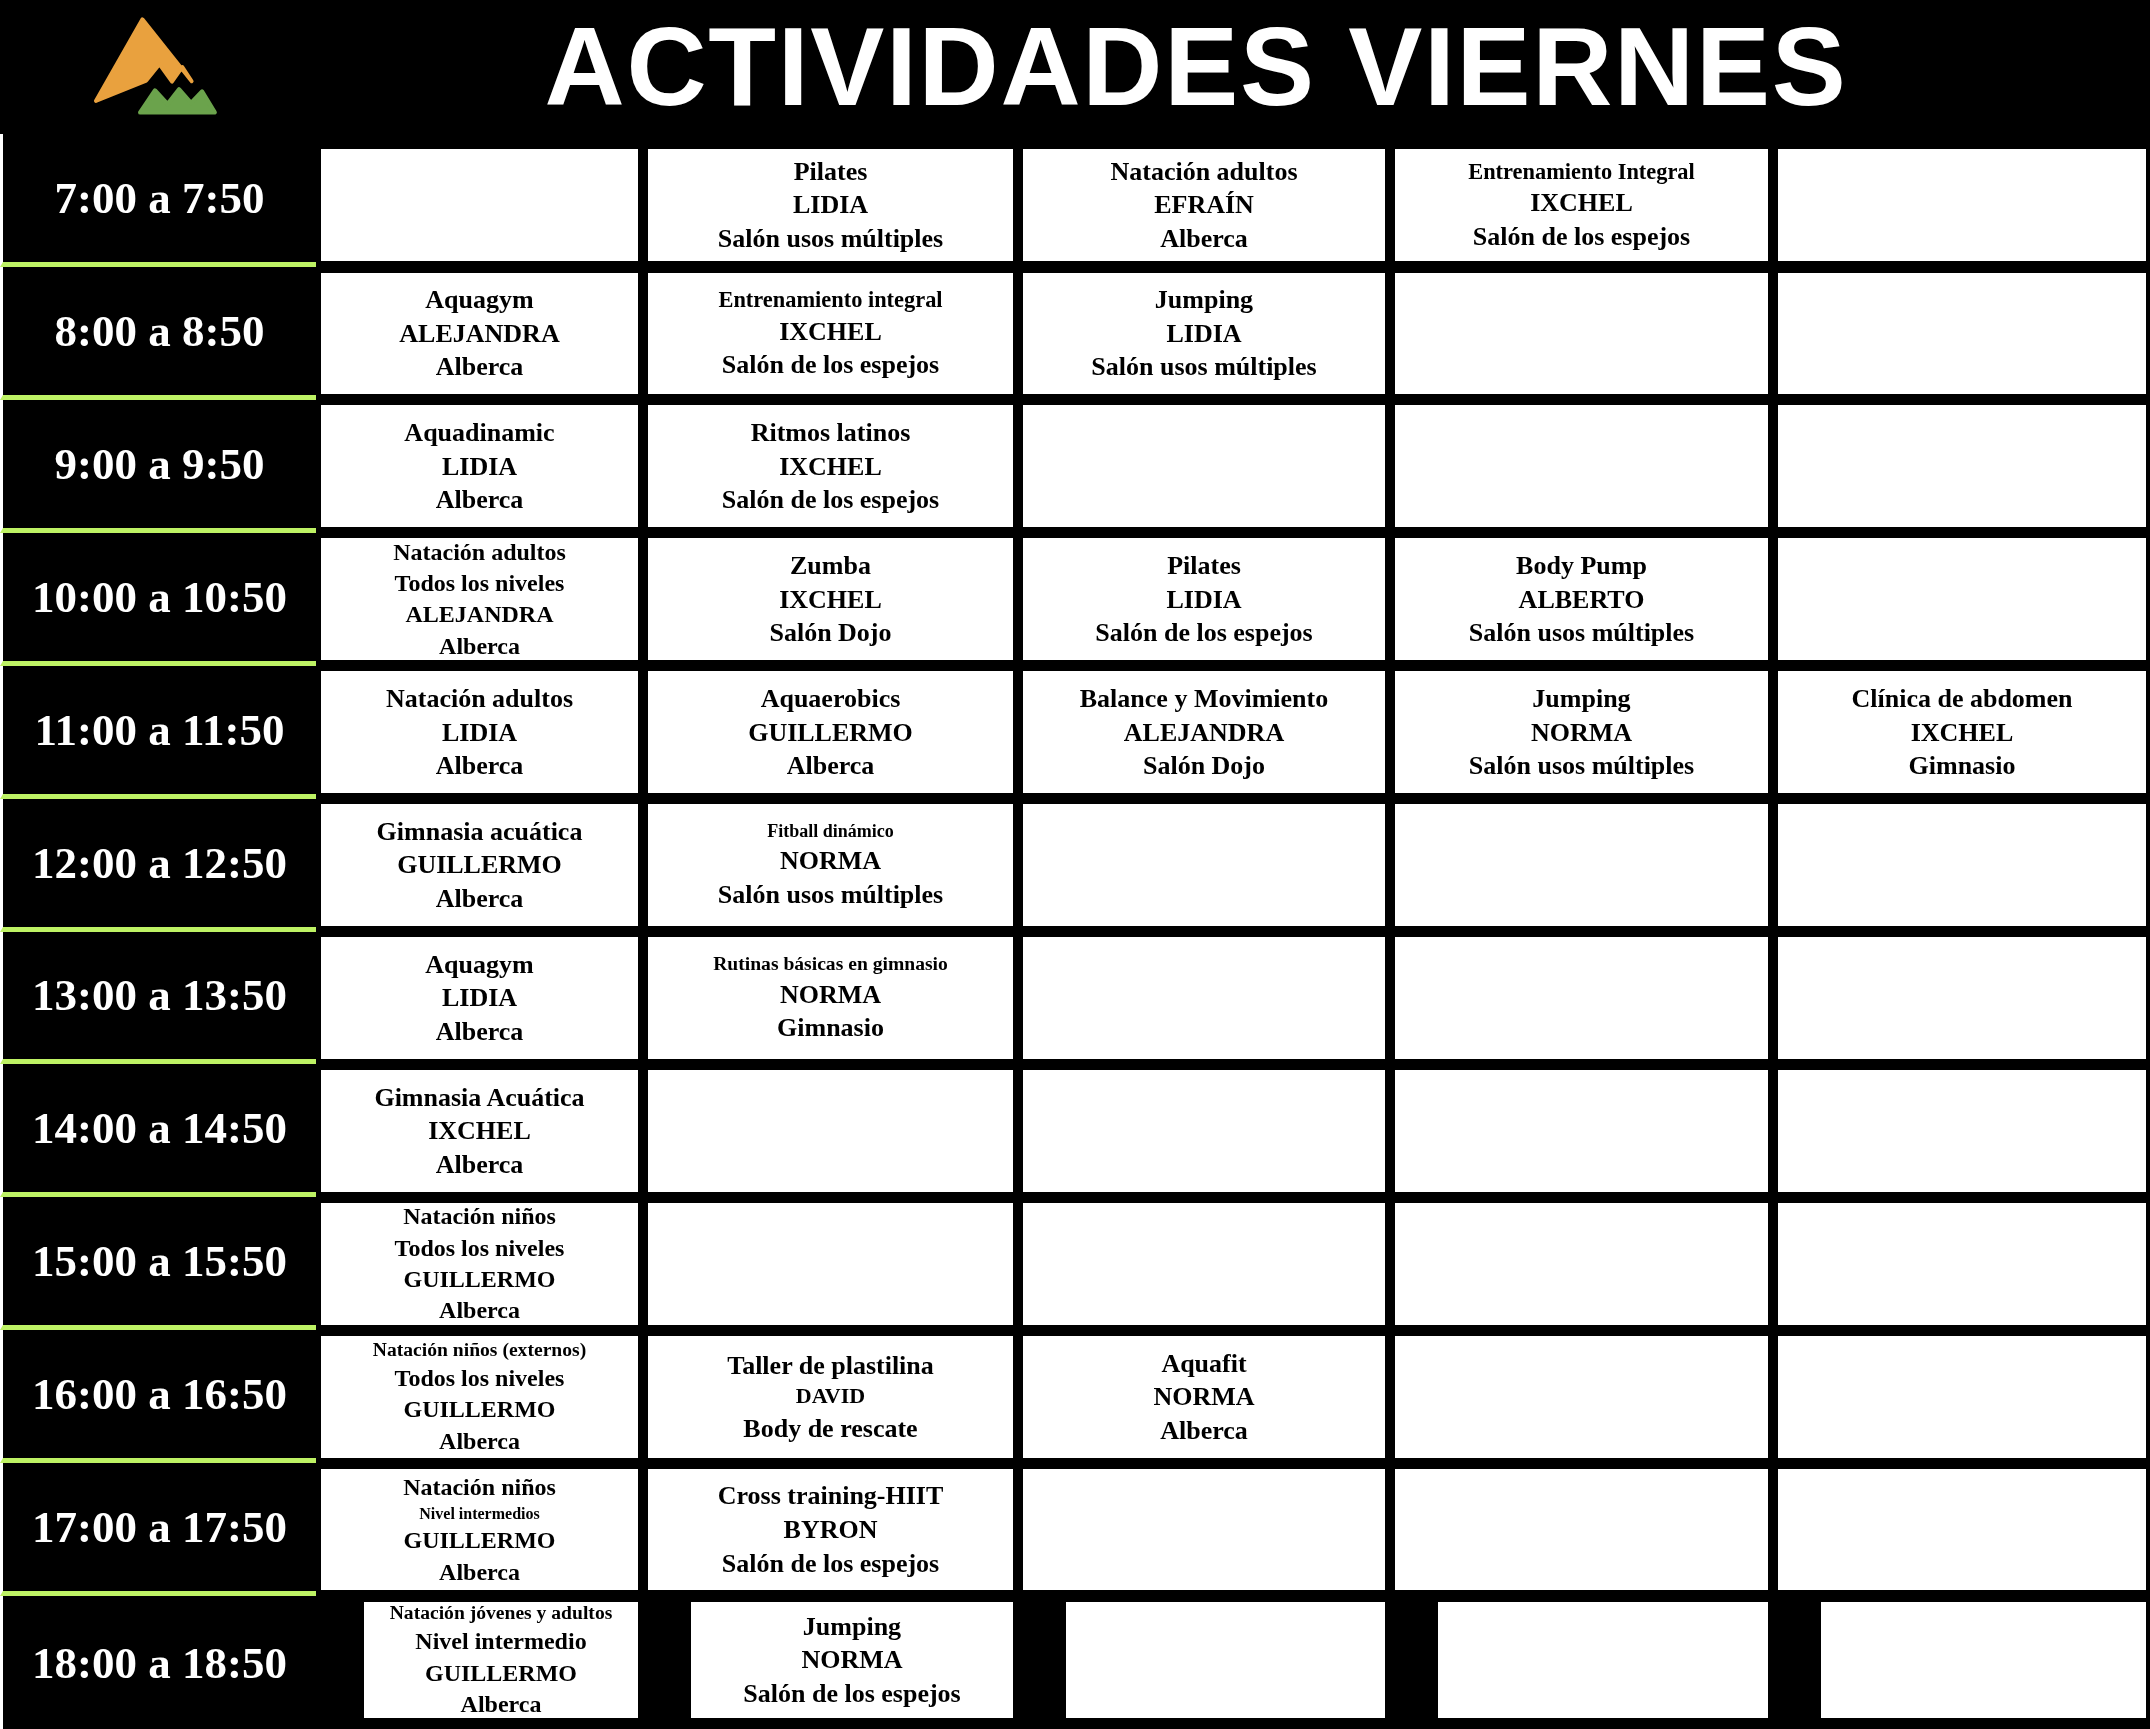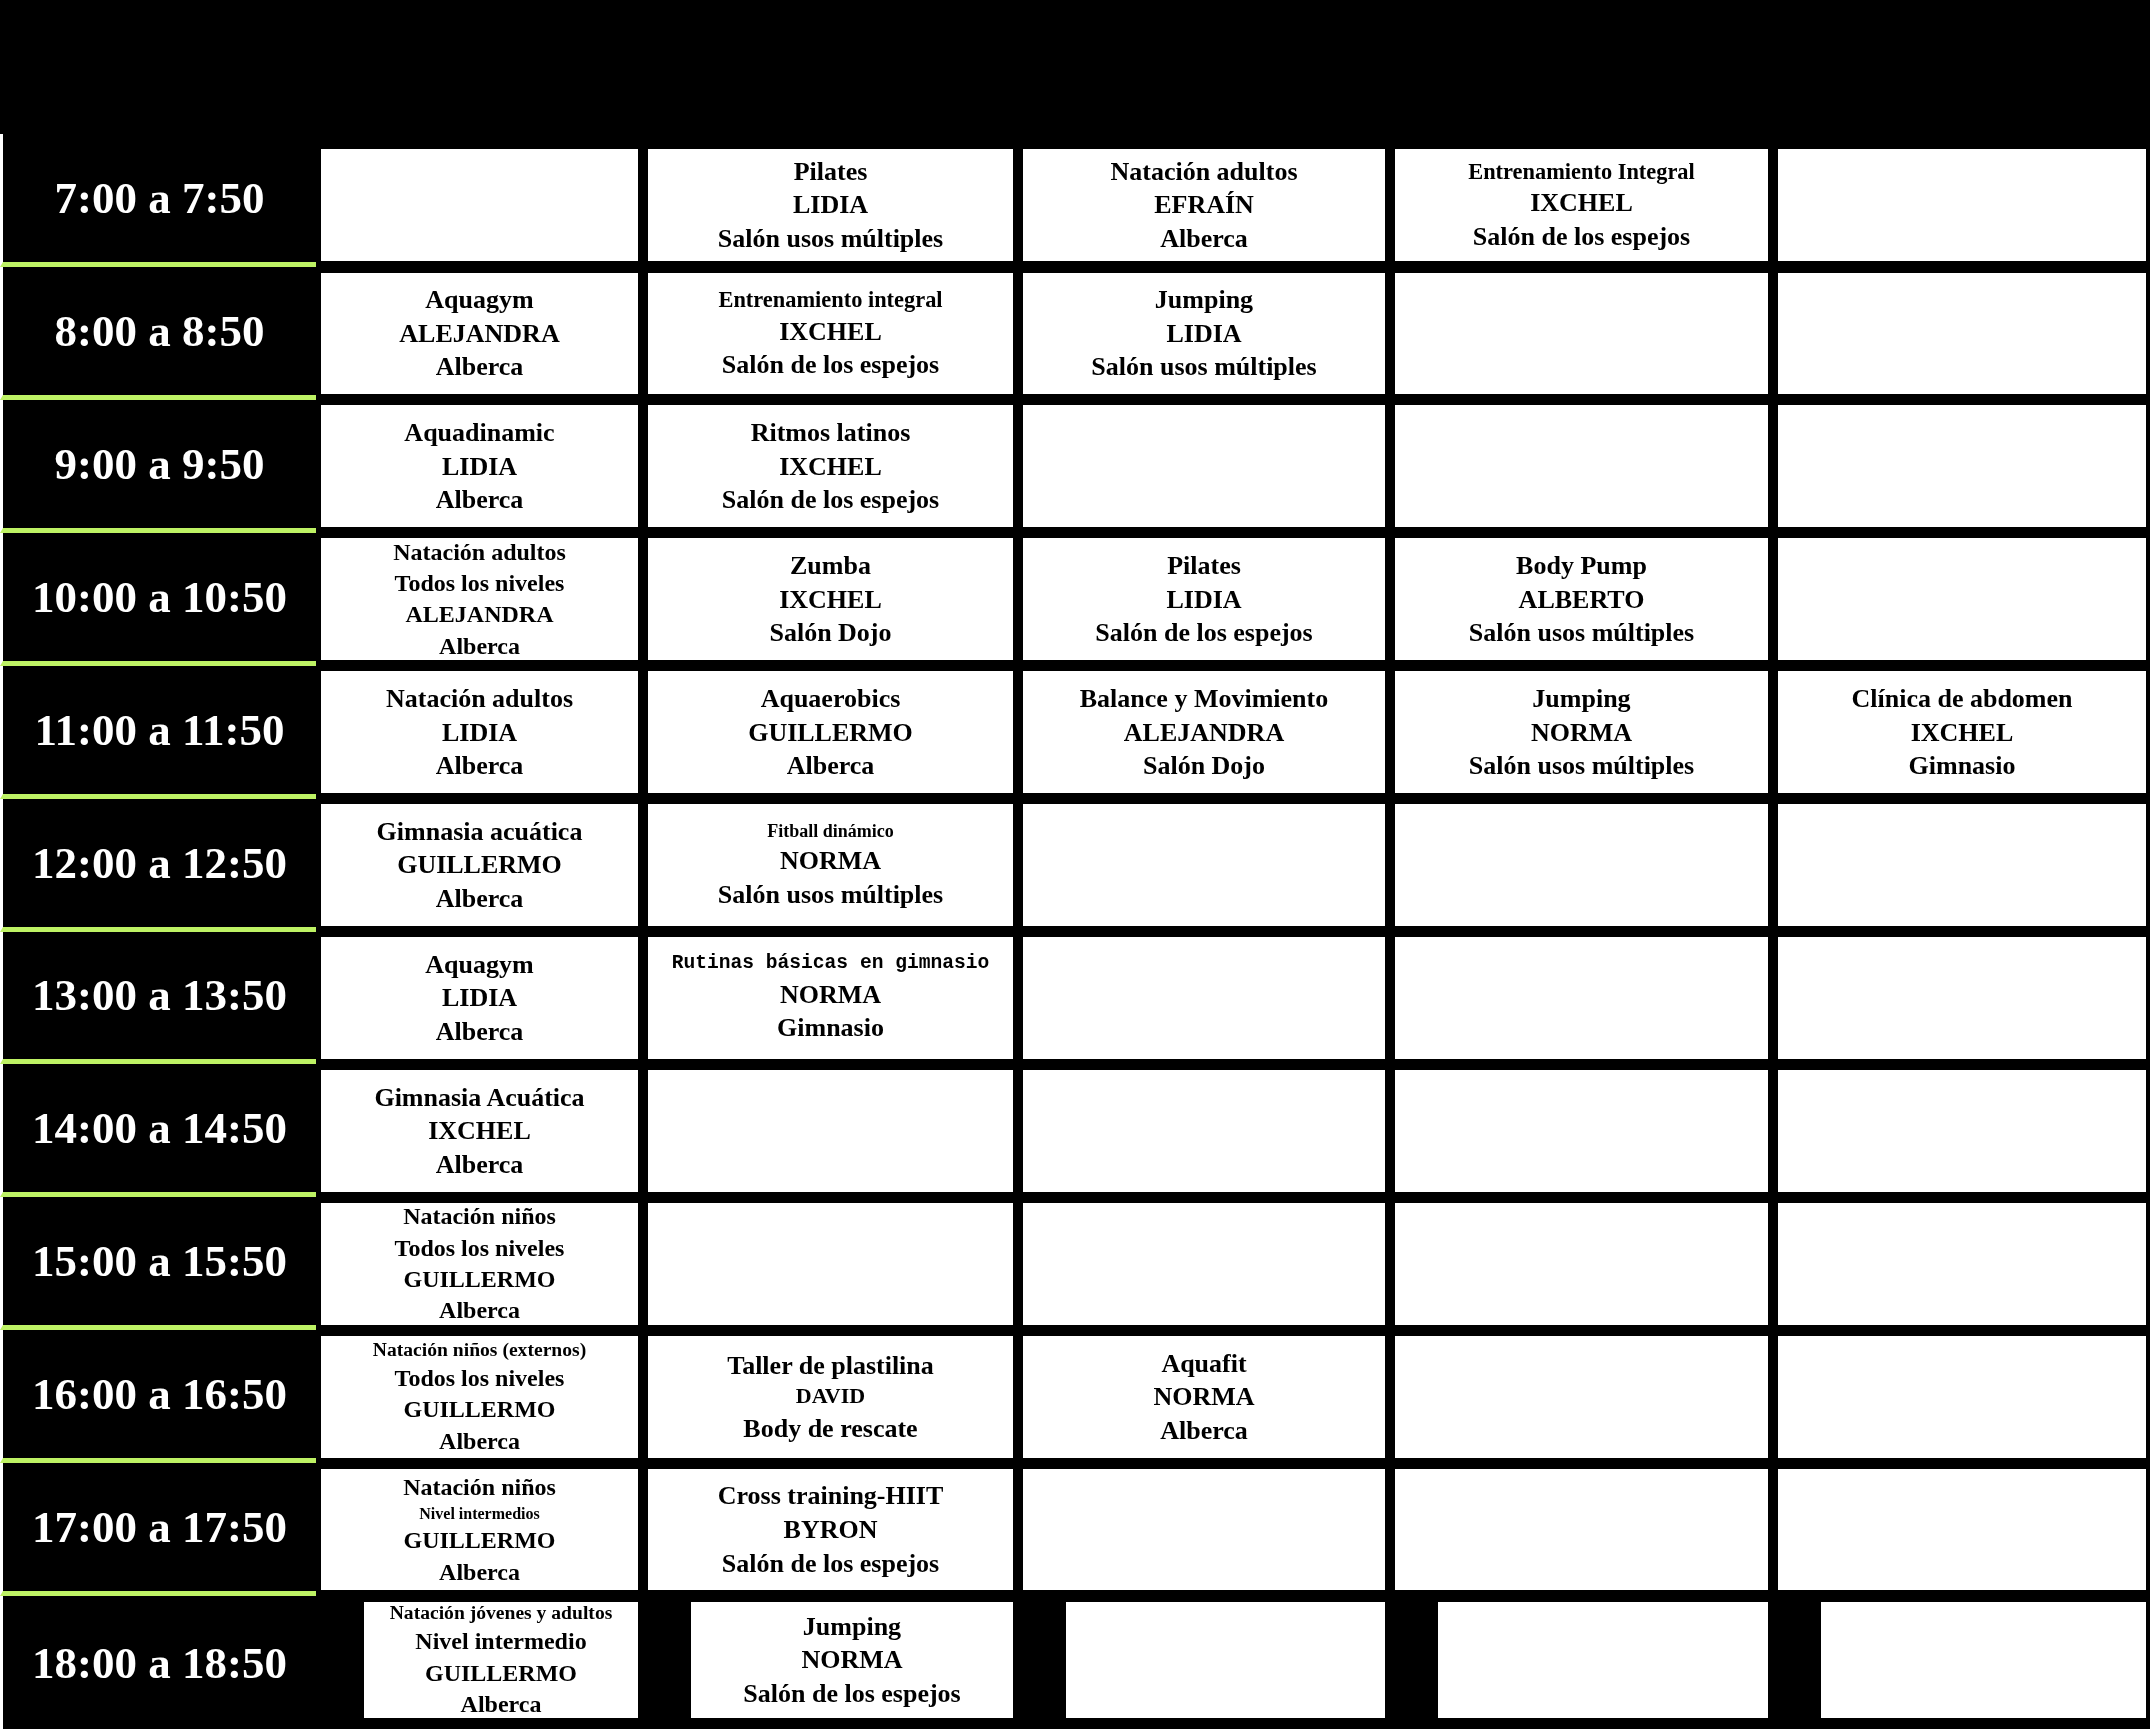--- a/index.html
+++ b/index.html
@@ -63,20 +63,27 @@
   }
   .row0 .box  { margin-top:14.6px; }
   .row11 .box { margin-bottom:11.2px;margin-left:48px; }
   .line { padding:0 3.4px; white-space:nowrap; }
 </style>
 </head>
 <body>
 
 <div class="page">
 
+  <div class="header">
+    <svg class="logo" viewBox="0 0 240 210" xmlns="http://www.w3.org/2000/svg">
+      <polygon id="logo-orange" points="12,166 97,17 187,130 170,104 151,131 128,99 104,129" fill="#E9A13E" stroke="#E9A13E" stroke-width="7" stroke-linejoin="round"></polygon>
+      <polygon id="logo-green" points="93,187 120,147 143,172 164,145 186,170 206,149 229,187" fill="#6BA34C" stroke="#6BA34C" stroke-width="8" stroke-linejoin="round"></polygon>
+    </svg>
+    <div class="title">ACTIVIDADES VIERNES</div>
+  </div>
 
   <div class="grid" id="grid">
       <div class="cell time sep">7:00 a 7:50</div>
       <div class="cell act row0">
         <div class="box"></div>
       </div>
       <div class="cell act row0">
         <div class="box">
           <div class="line" style="font-size: 26px;">Pilates</div>
           <div class="line" style="font-size: 26px;">LIDIA</div>
@@ -248,21 +255,21 @@
       <div class="cell time sep">13:00 a 13:50</div>
       <div class="cell act row6">
         <div class="box">
           <div class="line" style="font-size: 26px;">Aquagym</div>
           <div class="line" style="font-size: 26px;">LIDIA</div>
           <div class="line" style="font-size: 26px;">Alberca</div>
         </div>
       </div>
       <div class="cell act row6">
         <div class="box">
-          <div class="line" style="font-size: 19.6px; font-family: Liberation Mono, monospace;">Rutinas básicas en gimnasio</div>
+          <div class="line" style="font-size: 19.6px;">Rutinas básicas en gimnasio</div>
           <div class="line" style="font-size: 26px;">NORMA</div>
           <div class="line" style="font-size: 26px;">Gimnasio</div>
         </div>
       </div>
       <div class="cell act row6">
         <div class="box"></div>
       </div>
       <div class="cell act row6">
         <div class="box"></div>
       </div>

